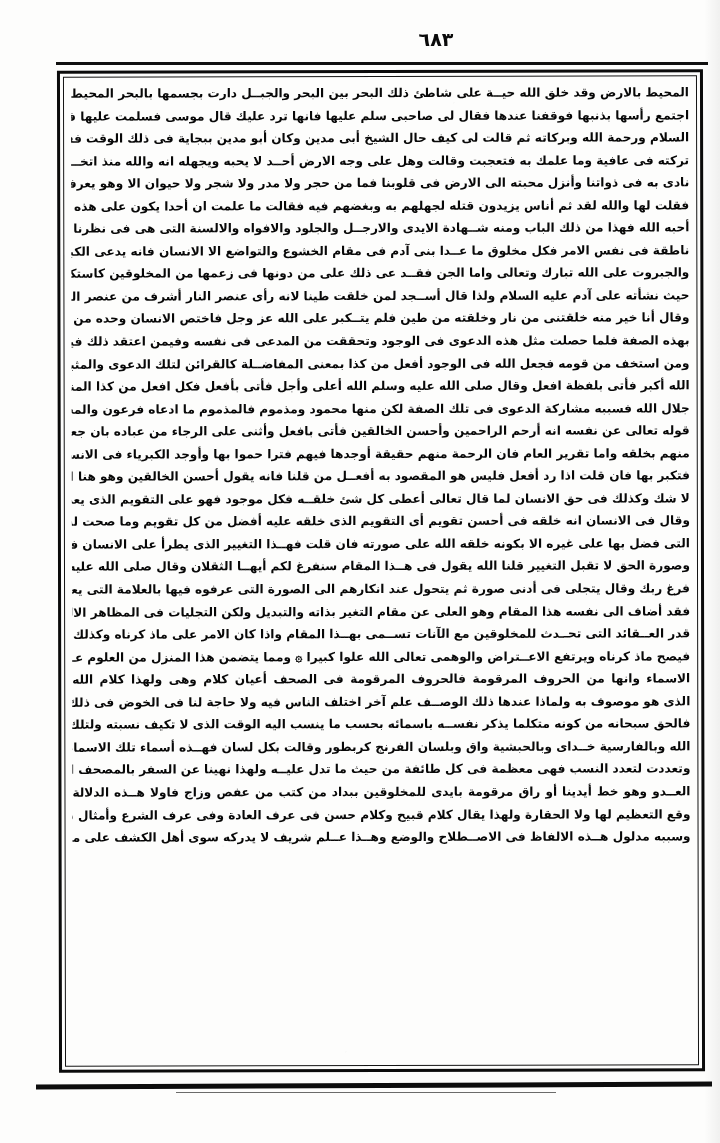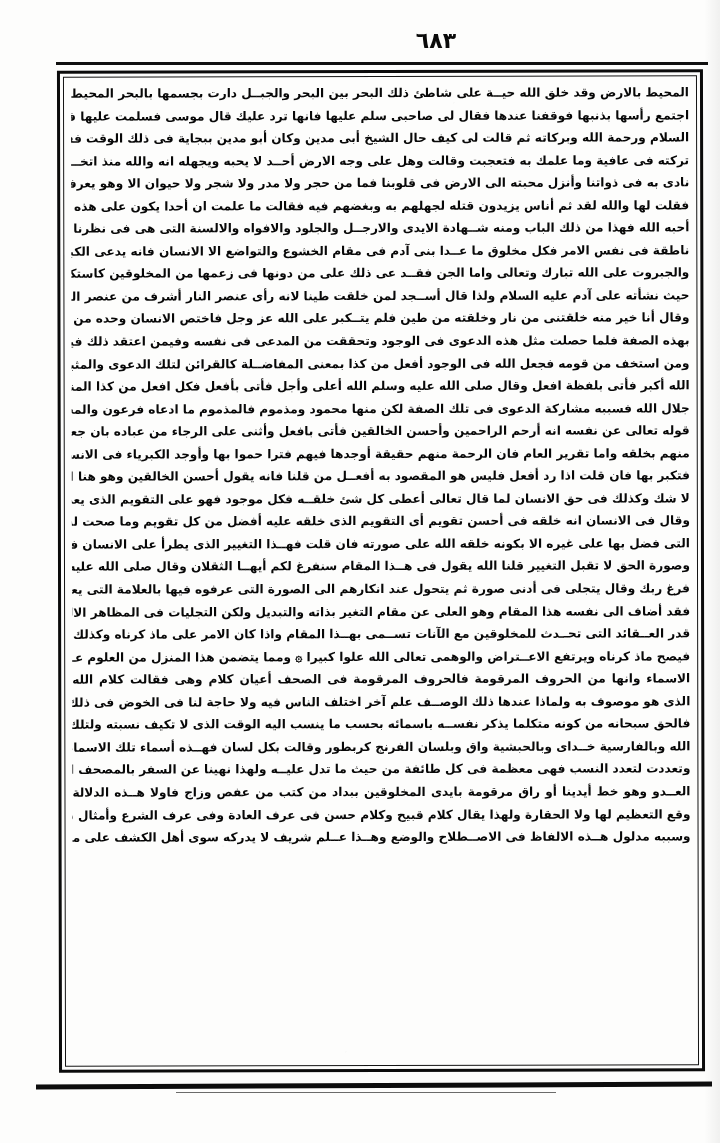--- a/index.html
+++ b/index.html
@@ -40,21 +40,21 @@
 
   
   #folio-number {
     position: absolute;
     top: 28px;
     left: 0;
     width: 720px;
     text-align: center;
     direction: rtl;
     font-family: "DejaVu Sans", sans-serif;
-    font-size: 22px;
+    font-size: 19px;
     font-weight: 700;
     color: #0a0a0a;
     letter-spacing: .5px;
     text-indent: -152px;  
   }
 
   
   #header-rule {
     position: absolute;
     top: 62px;
@@ -179,26 +179,26 @@
       <div class="text-line"><span>منهم بخلقه واما تقرير العام فان الرحمة منهم حقيقة أوجدها فيهم فترا حموا بها وأوجد الكبرياء فى الانسان بالصورة</span></div>
       <div class="text-line"><span>فتكبر بها فان قلت اذا رد أفعل فليس هو المقصود به أفعــل من قلنا فانه يقول أحسن الخالقين وهو هنا افعــل من</span></div>
       <div class="text-line"><span>لا شك وكذلك فى حق الانسان لما قال تعالى أعطى كل شئ خلقــه فكل موجود فهو على التقويم الذى يعطيه خلقــه</span></div>
       <div class="text-line"><span>وقال فى الانسان انه خلقه فى أحسن تقويم أى التقويم الذى خلقه عليه أفضل من كل تقويم وما صحت له هذه الصفة</span></div>
       <div class="text-line"><span>التى فضل بها على غيره الا بكونه خلقه الله على صورته فان قلت فهــذا التغيير الذى يطرأ على الانسان فى نفسه</span></div>
       <div class="text-line"><span>وصورة الحق لا تقبل التغيير قلنا الله يقول فى هــذا المقام سنفرغ لكم أيهــا الثقلان وقال صلى الله عليه وســلم</span></div>
       <div class="text-line"><span>فرغ ربك وقال يتجلى فى أدنى صورة ثم يتحول عند انكارهم الى الصورة التى عرفوه فيها بالعلامة التى يعرفونها</span></div>
       <div class="text-line"><span>فقد أضاف الى نفسه هذا المقام وهو العلى عن مقام التغير بذاته والتبديل ولكن التجليات فى المظاهر الالهيــة على</span></div>
       <div class="text-line"><span>قدر العــقائد التى تحــدث للمخلوقين مع الآنات تســمى بهــذا المقام واذا كان الامر على ماذ كرناه وكذلك هو</span></div>
       <div class="text-line"><span>فيصح ماذ كرناه ويرتفع الاعــتراض والوهمى تعالى الله علوا كبيرا ۞ ومما يتضمن هذا المنزل من العلوم عــلم أسماء</span></div>
-      <div class="text-line"><span>الاسماء وانها من الحروف المرقومة فالحروف المرقومة فى الصحف أعيان كلام وهى فقالت كلام الله</span></div>
+      <div class="text-line"><span>الاسماء وانها من الحروف المرقومة فالحروف المرقومة فى الصحف أعيان كلام وهى ولهذا كلام الله</span></div>
       <div class="text-line"><span>الذى هو موصوف به ولماذا عندها ذلك الوصــف علم آخر اختلف الناس فيه ولا حاجة لنا فى الخوض فى ذلك</span></div>
       <div class="text-line"><span>فالحق سبحانه من كونه متكلما يذكر نفســه باسمائه بحسب ما ينسب اليه الوقت الذى لا تكيف نسبته ولتلك</span></div>
       <div class="text-line"><span>الله وبالفارسية خــداى وبالحبشية واق وبلسان الفرنج كربطور وقالت بكل لسان فهــذه أسماء تلك الاسماء</span></div>
       <div class="text-line"><span>وتعددت لتعدد النسب فهى معظمة فى كل طائفة من حيث ما تدل عليــه ولهذا نهينا عن السفر بالمصحف الى أرض</span></div>
-      <div class="text-line"><span>العــدو وهو خط أيدينا أو راق مرقومة بايدى المخلوقين ببداد من كتب من عفص وزاج فاولا هــذه الدلالة</span></div>
+      <div class="text-line"><span>العــدو وهو خط أيدينا أو راق مرقومة بايدى للمخلوقين ببداد من كتب من عفص وزاج فاولا هــذه الدلالة</span></div>
       <div class="text-line"><span>وقع التعظيم لها ولا الحقارة ولهذا يقال كلام قبيح وكلام حسن فى عرف العادة وفى عرف الشرع وأمثال ذلك</span></div>
       <div class="text-line"><span>وسببه مدلول هــذه الالفاظ فى الاصــطلاح والوضع وهــذا عــلم شريف لا يدركه سوى أهل الكشف على ما هو</span></div>
     </div>
   </div>
 
   <div id="footer-rule-thick"></div>
   <div id="footer-rule-thin"></div>
   <div id="gutter-shade"></div>
 
 </div>

